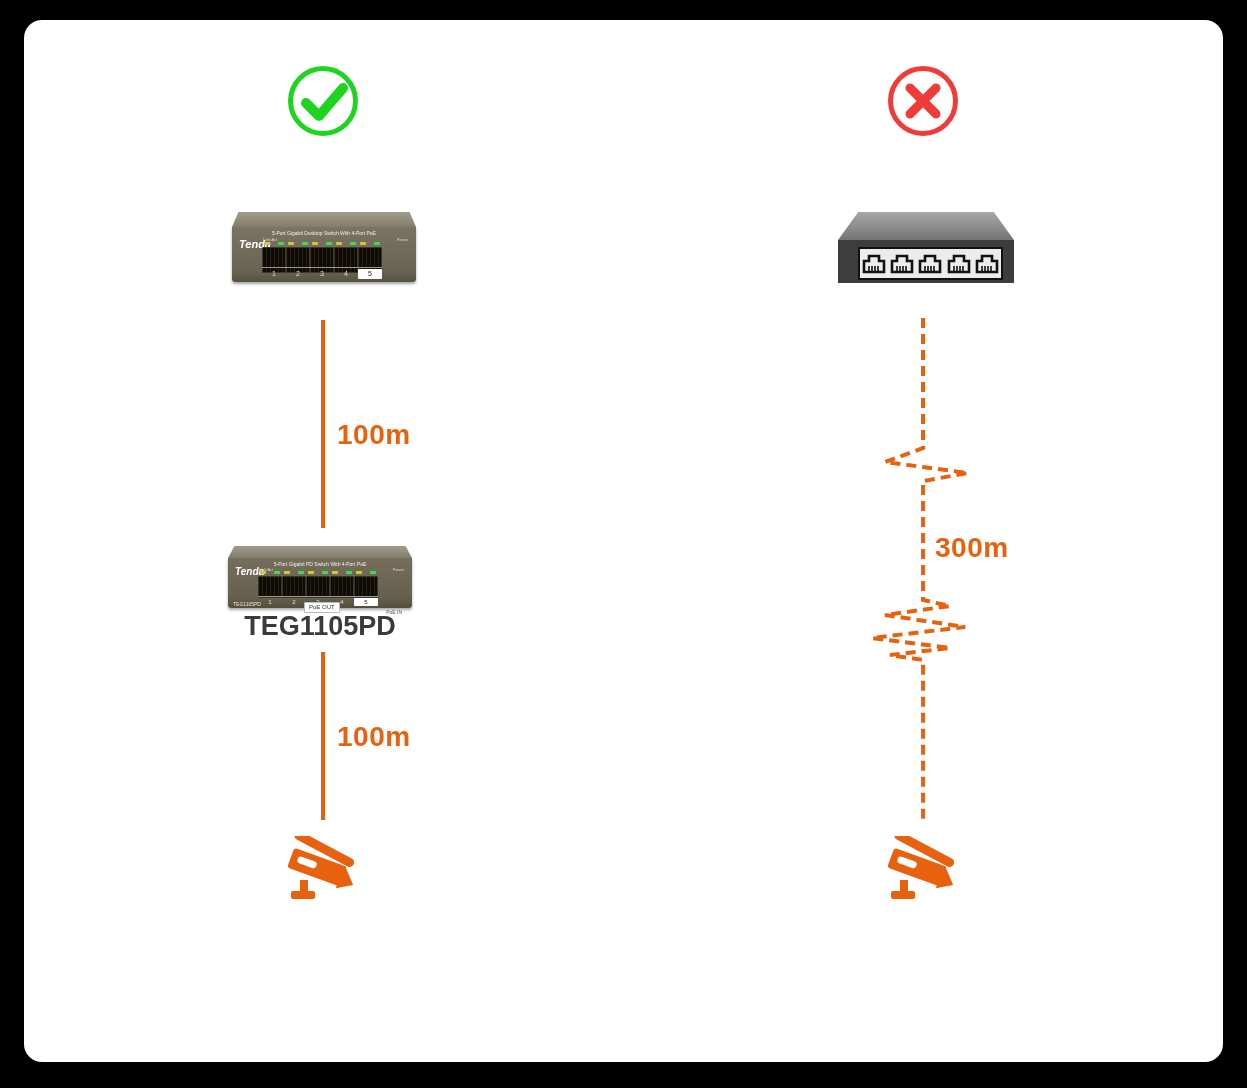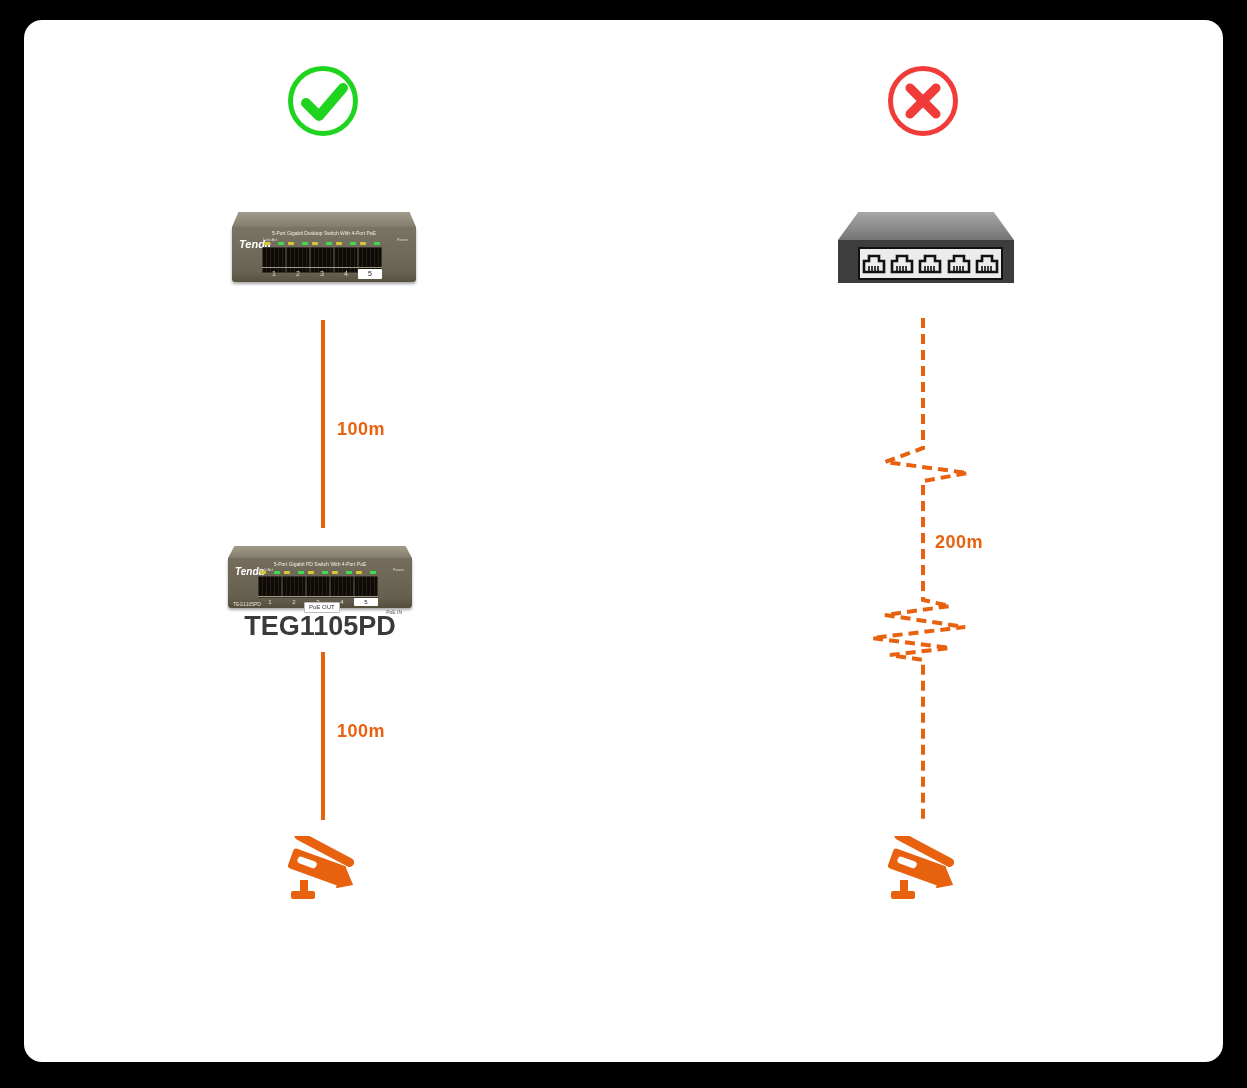--- a/index.html
+++ b/index.html
@@ -3,21 +3,21 @@
 <meta charset="utf-8">
 <style>
   html,body{margin:0;padding:0;background:#000;}
   .stage{position:relative;width:1247px;height:1088px;background:#000;overflow:hidden;
          font-family:"Liberation Sans",sans-serif;}
   .card{position:absolute;left:24px;top:20px;width:1199px;height:1042px;background:#fff;border-radius:18px;}
   .abs{position:absolute;}
   svg{display:block;}
   .cable-layer{position:absolute;left:0;top:0;pointer-events:none;}
 
-  .cable-label{position:absolute;font-weight:bold;font-size:18px;color:#E8610F;letter-spacing:0.5px;}
+  .cable-label{position:absolute;font-weight:bold;font-size:28px;color:#E8610F;letter-spacing:0.5px;}
   .model-caption{position:absolute;width:184px;text-align:center;font-weight:bold;font-size:27px;color:#3a3a3a;}
 
   
   .tswitch{position:absolute;}
   .t-top{position:absolute;left:0;top:0;width:100%;height:15px;
          background:linear-gradient(180deg,#a19b8b,#837d6c);
          clip-path:polygon(3.5% 0,96.5% 0,100% 100%,0 100%);}
   .t-body{position:absolute;left:0;top:15px;width:100%;
           background:linear-gradient(180deg,#7a7464,#696354 80%,#57523f);
           border-radius:0 0 3px 3px;box-shadow:0 2px 3px rgba(0,0,0,.35);}
@@ -256,21 +256,21 @@
               <line x1="9" y1="14" x2="9" y2="19"></line>
               <line x1="12" y1="14" x2="12" y2="19"></line>
               <line x1="15" y1="14" x2="15" y2="19"></line>
               <line x1="18" y1="14" x2="18" y2="19"></line>
             </g>
           </svg>
           </div>
       </div>
     </div>
 
-    <div class="cable-label" style="left:911px;top:512px;">200m</div>
+    <div class="cable-label" style="left:911px;top:512px;">300m</div>
 
     <div class="abs" style="left:859px;top:816px;">
       <svg width="76" height="72" viewBox="0 0 76 72">
         <g fill="#E8610F">
           <g transform="rotate(20 38 32)">
             <line x1="6" y1="9" x2="63" y2="17" stroke="#E8610F" stroke-width="9" stroke-linecap="round"></line>
             <rect x="6" y="22" width="56" height="21" rx="3"></rect>
             <rect x="13" y="28" width="20" height="7" rx="3.5" fill="#ffffff"></rect>
             <polygon points="62,24 74,37 59,46 57,30"></polygon>
           </g>

